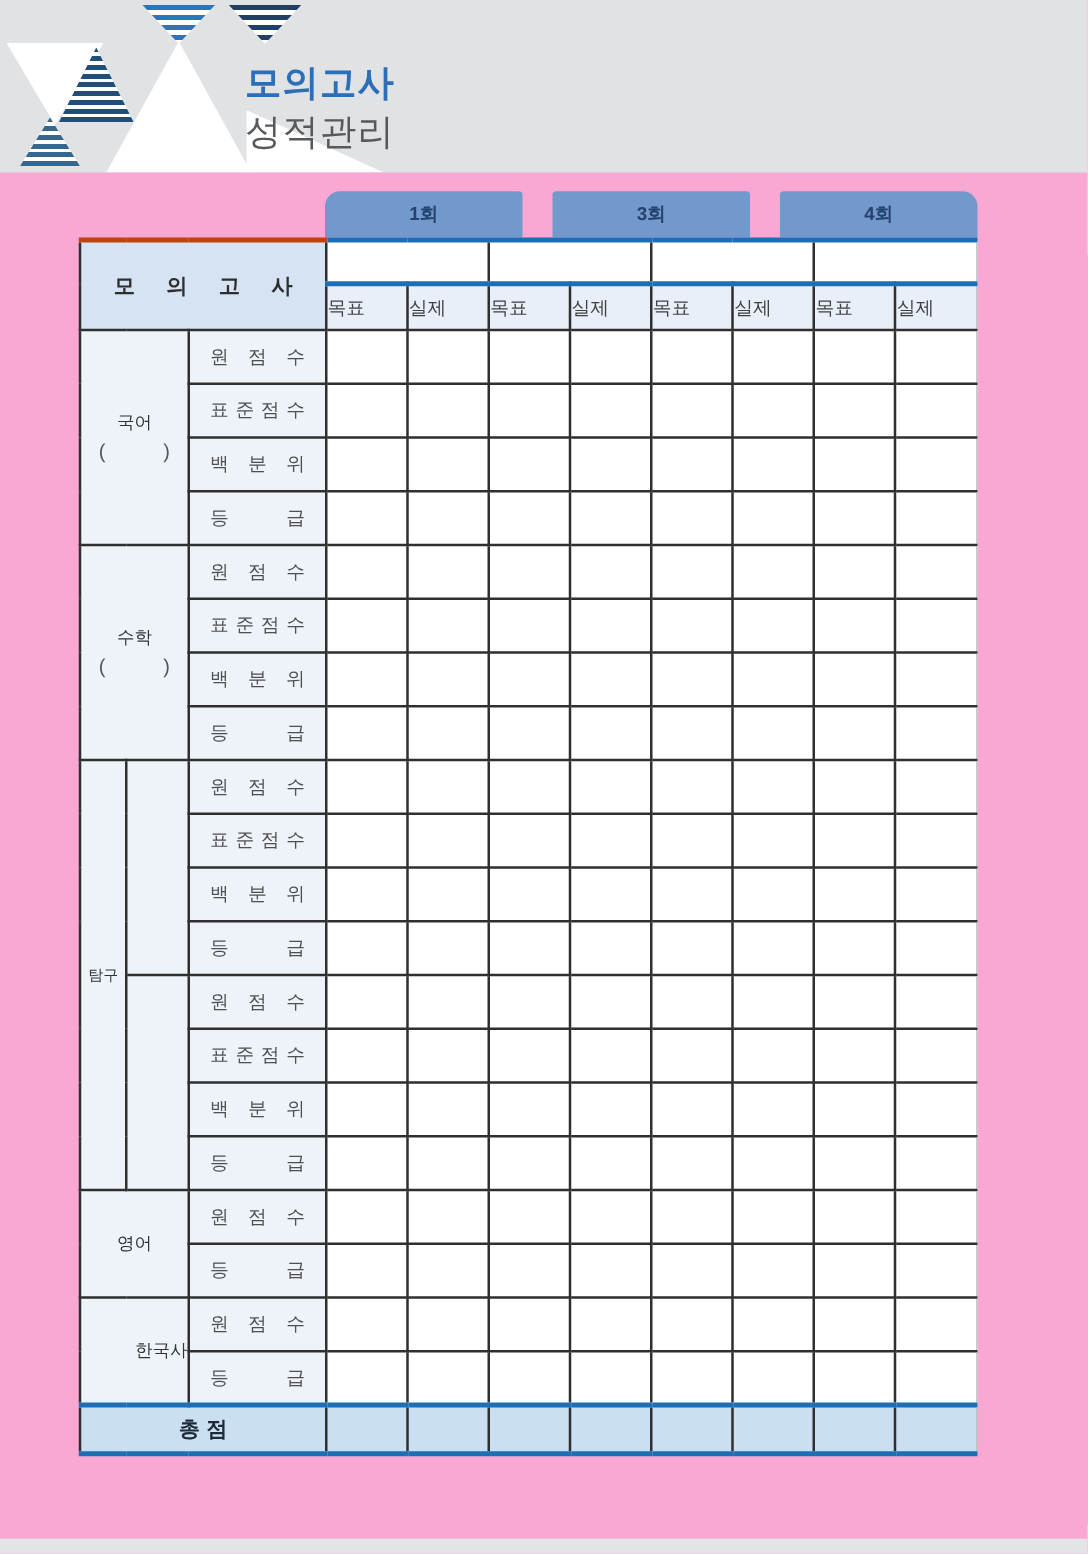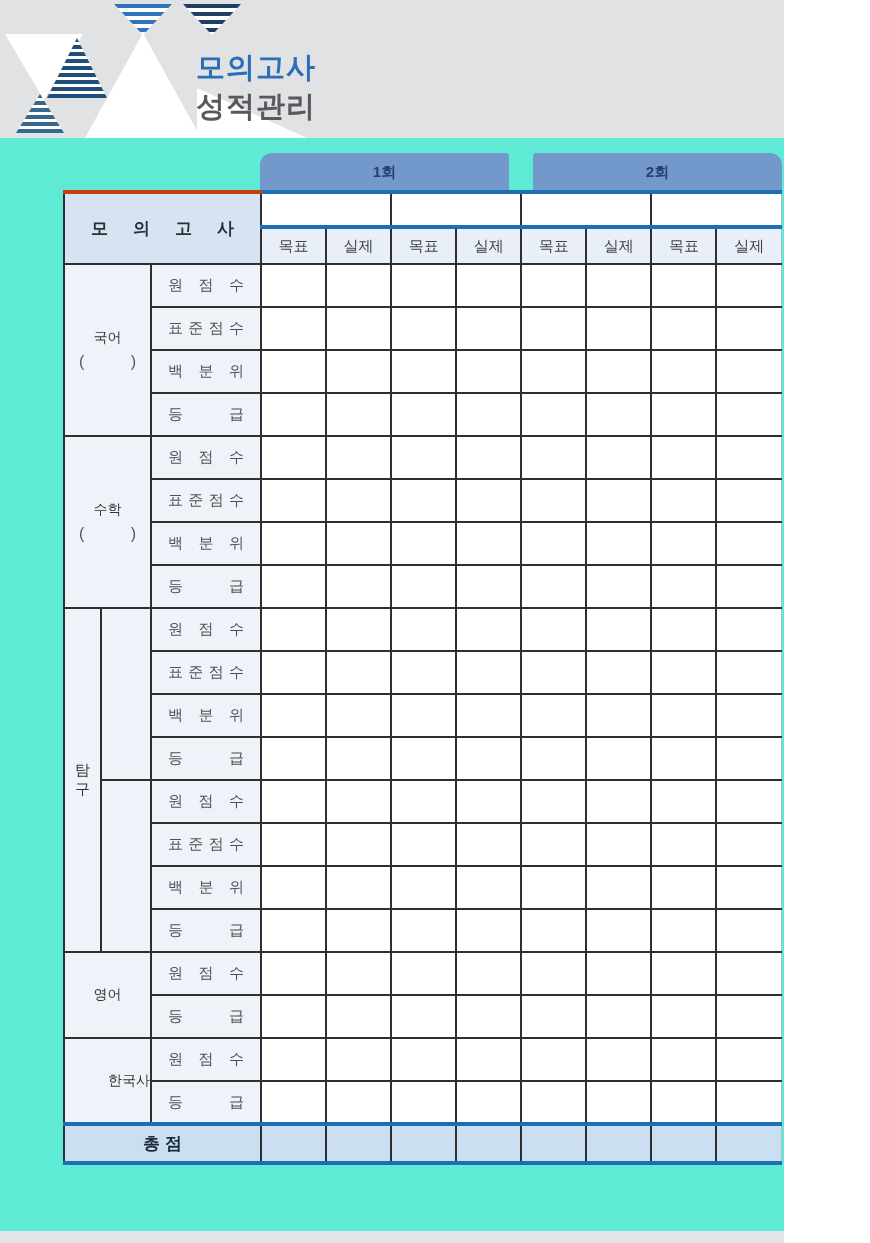--- a/index.html
+++ b/index.html
@@ -1,51 +1,51 @@
 <!DOCTYPE html>
 <html><head>
 <meta charset="utf-8">
 <style>
   * { margin:0; padding:0; box-sizing:border-box; }
   body { font-family:"Liberation Sans", sans-serif; background:#fff; }
-  .page { position:relative; width:784px; height:1243px; background:#5eead4; overflow:hidden; }
+  .page { position:relative; width:870px; height:1243px; background:#f9a8d4; overflow:hidden; }
 
   
   .hdr { position:absolute; left:0; top:0; width:870px; height:138px; background:#e1e2e4; }
   .tri { position:absolute; }
   .tri-down { clip-path:polygon(0 0,100% 0,50% 100%); }
   .tri-up   { clip-path:polygon(50% 0,0 100%,100% 100%); }
   .white { background:#fff; }
   .stripe-blue { background:repeating-linear-gradient(to bottom,#2e74b8 0 4px,#ffffff 4px 8px); }
   .stripe-navy { background:repeating-linear-gradient(to bottom,#1f3f66 0 4px,#ffffff 4px 8px); }
   .stripe-navy2{ background:repeating-linear-gradient(to bottom,#1f4e79 0 4px,#ffffff 4px 7px); }
   .stripe-steel{ background:repeating-linear-gradient(to bottom,#36678f 0 4px,#ffffff 4px 7px); }
   .wedge { position:absolute; background:#fff; clip-path:polygon(0 0,100% 100%,0 100%); }
 
   .titles { position:absolute; left:196px; top:48px; }
   .title1 { font-size:29px; font-weight:bold; color:#2b6fb8; line-height:38px; letter-spacing:1px; }
-  .title2 { font-size:29px; font-weight:700; color:#57595c; line-height:40px; letter-spacing:1px; }
+  .title2 { font-size:29px; font-weight:400; color:#57595c; line-height:40px; letter-spacing:1px; }
 
   
   .tabs { position:absolute; left:260px; top:153px; width:522px; height:37px; display:flex; gap:24px; }
   .tab { flex:1; background:#7398cc; color:#24426f; font-size:15px; font-weight:bold;
          text-align:center; line-height:38px; border-radius:3px 3px 0 0; }
   .tab:first-child { border-top-left-radius:12px; }
   .tab:last-child  { border-top-right-radius:12px; }
 
   
   table { position:absolute; left:63px; top:190px; width:719px; border-collapse:collapse; table-layout:fixed; }
   td { border:2px solid #2f2f2f; font-size:15px; color:#4a4a4a; vertical-align:middle; }
   td.last { border-right:1px solid #b5b8bc; }
   .first-col { border-left:2px solid #2f2f2f; }
 
   .corner { background:#d5e3f2; border-top:4px solid #c2410c; border-bottom:2px solid #2f2f2f; }
   .corner .spread { font-size:17px; font-weight:bold; color:#2e2e2e; padding:0 26px; }
   .datecell { background:#fff; height:35px; border-top:4px solid #1c6fb5; border-bottom:4px solid #1c6fb5; }
-  .subhead { background:#e9eff8; height:37px; text-align:center; color:#3f3f3f; border-top:4px solid #a3a3a3; }
+  .subhead { background:#e9eff8; height:37px; color:#3f3f3f; border-top:4px solid #a3a3a3; }
 
   .spread { text-align:justify; text-align-last:justify; }
   .rowlabel { background:#eef3fa; height:43px; }
   .rowlabel .spread { padding:0 16px; color:#4f4f4f; }
 
   .subject { background:#eef3fa; text-align:center; }
   .subj-name { font-size:14px; color:#333; margin-bottom:6px; }
   .subj-paren { font-size:16px; color:#555; padding:0 14px; }
   .subcol { background:#eef3fa; }
 
@@ -72,21 +72,22 @@
     <div class="tri tri-up stripe-steel" style="left:16px;  top:94px; width:48px;  height:39px;"></div>
     <div class="wedge" style="left:197px; top:88px; width:110px; height:50px;"></div>
     <div class="titles">
       <div class="title1">모의고사</div>
       <div class="title2">성적관리</div>
     </div>
   </div>
 
   <div class="tabs">
     <div class="tab">1회</div>
-    <div class="tab">2회</div>
+    <div class="tab">3회</div>
+    <div class="tab">4회</div>
   </div>
 
   <table>
     <colgroup>
       <col style="width:37px">
         <col style="width:50px">
         <col style="width:110px">
       <col>
         <col>
         <col>
@@ -228,21 +229,21 @@
           <td class="d"></td>
           <td class="d"></td>
           <td class="d"></td>
           <td class="d"></td>
           <td class="d"></td>
           <td class="d last"></td>
     </tr>
 
     <tr>
       <td class="subject first-col" rowspan="8">
-        <div class="subj-name" style="font-size:15px; margin:4px;">탐구</div>
+        <div class="subj-name" style="font-size:12px; margin:4px;">탐구</div>
       </td>
       <td class="subcol" rowspan="4"></td>
       <td class="rowlabel">
             <div class="spread">원 점 수</div>
           </td>
       <td class="d"></td>
           <td class="d"></td>
           <td class="d"></td>
           <td class="d"></td>
           <td class="d"></td>

